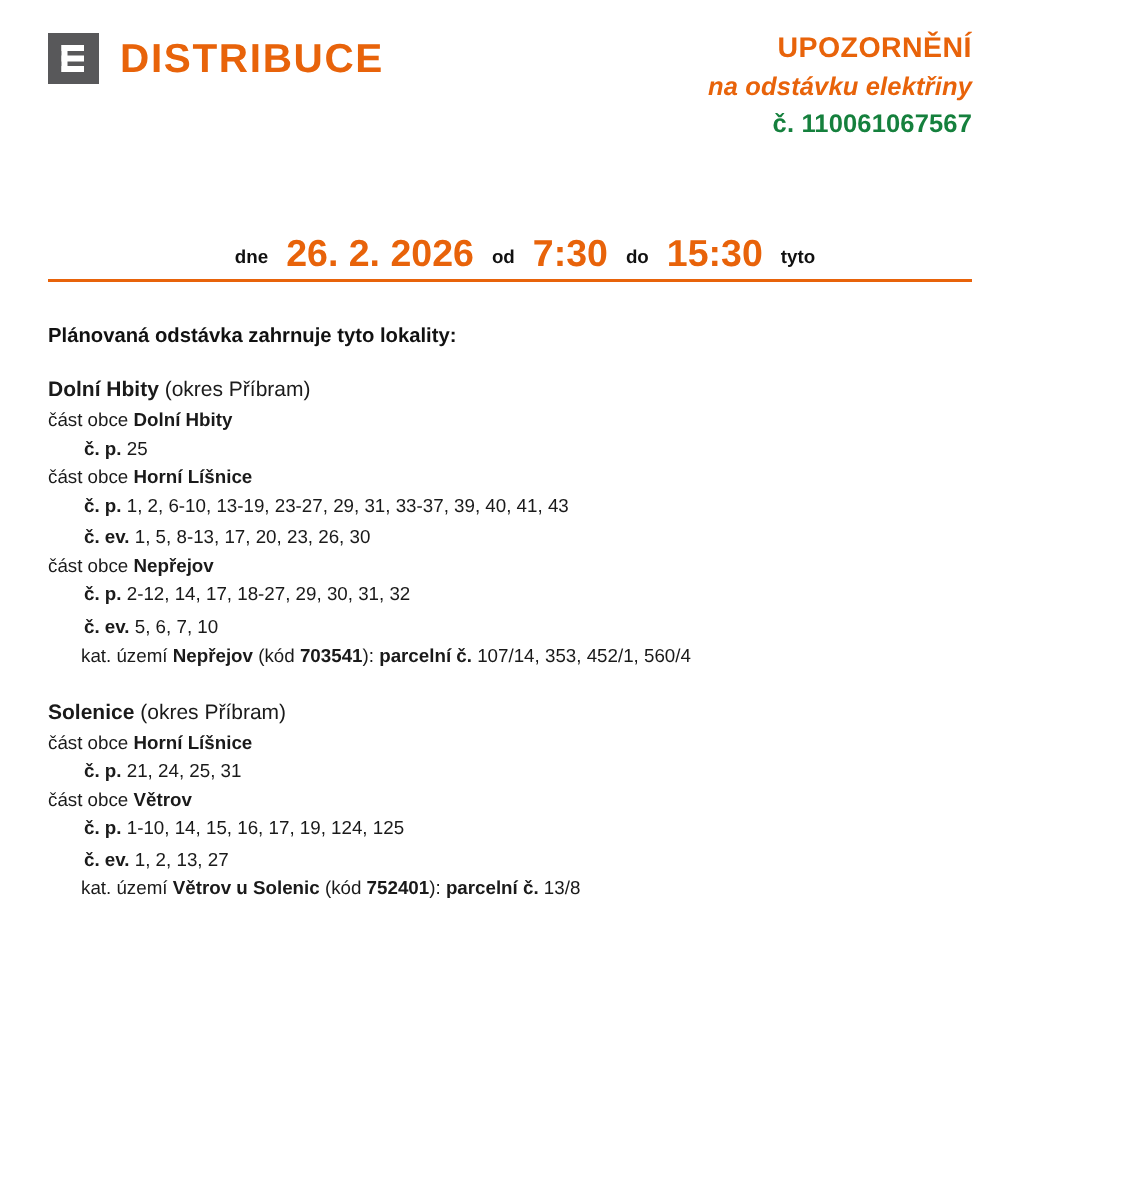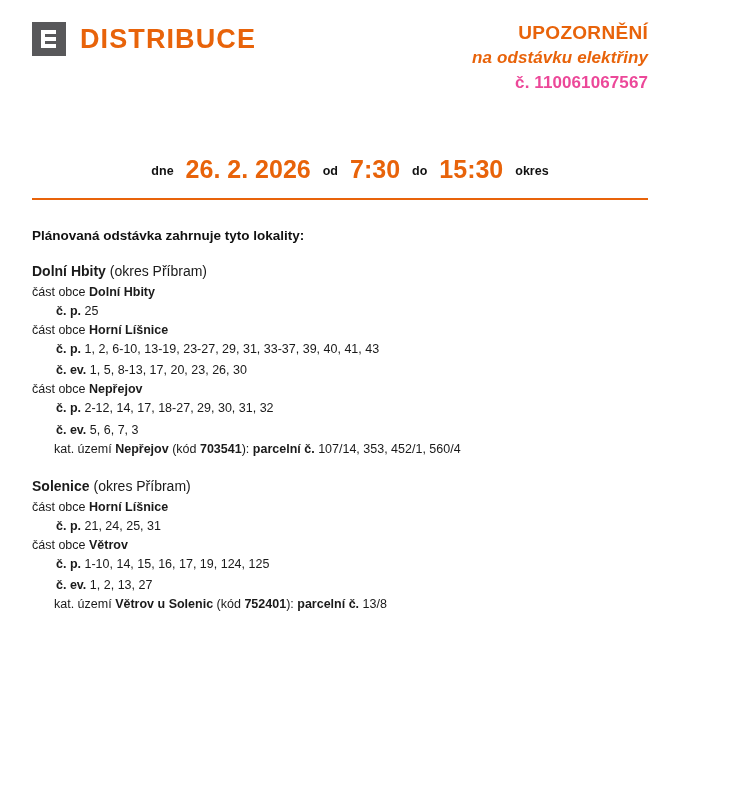--- a/index.html
+++ b/index.html
@@ -82,35 +82,35 @@
   }
   .notice-line2 {
     font-size: 17px;
     margin-top: 4px;
     letter-spacing: 0.1px;
     font-style: italic;
   }
   .notice-line3 {
     font-size: 17px;
     margin-top: 5px;
-    color: #ec4899;
+    color: #15803d;
     letter-spacing: 0.1px;
   }
 
   
   .datebar {
     position: relative;
     margin: 24px 32px 0 32px;
     height: 46px;
     border-bottom: 2px solid #e8630a;
     display: flex;
     align-items: flex-end;
     justify-content: center;
     gap: 0;
-    padding-bottom: 16px;
+    padding-bottom: 4px;
   }
   .datebar .lbl {
     font-size: 12.5px;
     font-weight: bold;
     color: #111;
     padding: 0 12px 4px 12px;
   }
   .datebar .val {
     font-size: 25px;
     font-weight: bold;
@@ -199,21 +199,21 @@
     </div>
   </div>
 
   <div class="datebar">
     <span class="lbl lbl-first">dne</span>
     <span class="val">26. 2. 2026</span>
     <span class="lbl">od</span>
     <span class="val">7:30</span>
     <span class="lbl">do</span>
     <span class="val">15:30</span>
-    <span class="lbl lbl-last">okres</span>
+    <span class="lbl lbl-last">tyto</span>
   </div>
 
   <div class="content">
     <div class="intro">Plánovaná odstávka zahrnuje tyto lokality:</div>
 
     <div class="municipality">
       <div class="muni-head">
         <span class="muni-name">Dolní Hbity</span>
         <span class="muni-district">(okres Příbram)</span>
       </div>
@@ -248,21 +248,21 @@
         <div class="part-head">
           <span class="lead">část obce</span>
           <span class="pname">Nepřejov</span>
         </div>
         <div class="numline">
           <span class="tag">č. p.</span>
           <span>2-12, 14, 17, 18-27, 29, 30, 31, 32</span>
         </div>
         <div class="numline">
           <span class="tag">č. ev.</span>
-          <span>5, 6, 7, 3</span>
+          <span>5, 6, 7, 10</span>
         </div>
       </div>
 
       <div class="cadastre">
         <span class="tag">kat. území</span>
         <span class="cname">Nepřejov</span>
         <span>(kód</span>
         <span class="code">703541</span><span>):</span>
         <span class="plots-tag">parcelní č.</span>
         <span>107/14, 353, 452/1, 560/4</span>

